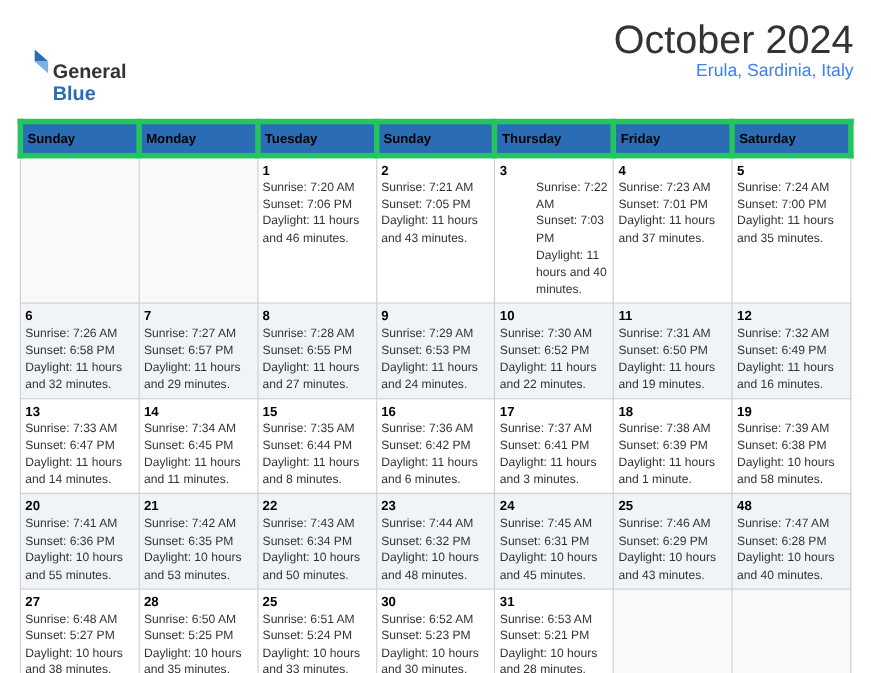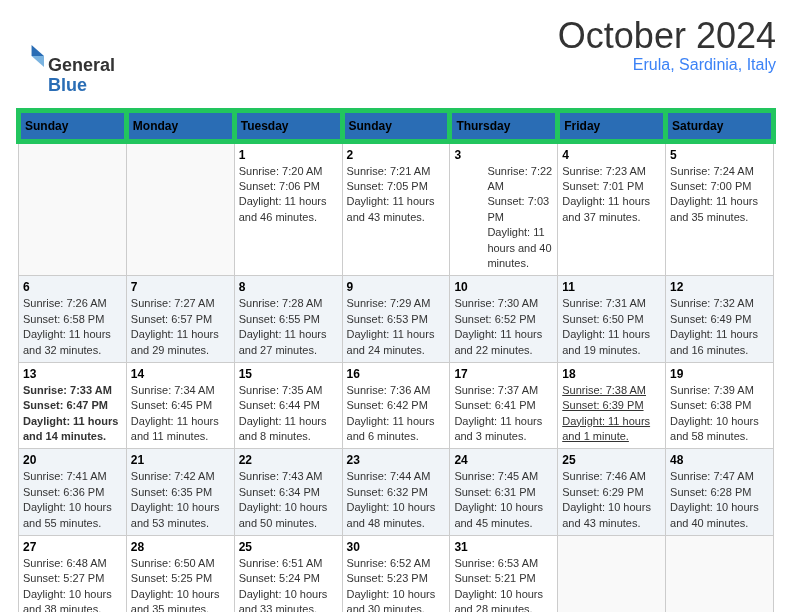--- a/index.html
+++ b/index.html
@@ -195,21 +195,21 @@
         <td>
           <span class="day-number">12</span>
           <div class="day-content" style="white-space: pre-line;">Sunrise: 7:32 AM
 Sunset: 6:49 PM
 Daylight: 11 hours and 16 minutes.</div>
         </td>
       </tr>
       <tr>
         <td>
           <span class="day-number">13</span>
-          <div class="day-content" style="white-space: pre-line; font-weight: bold;">Sunrise: 7:33 AM
+          <div class="day-content" style="white-space: pre-line;">Sunrise: 7:33 AM
 Sunset: 6:47 PM
 Daylight: 11 hours and 14 minutes.</div>
         </td>
         <td>
           <span class="day-number">14</span>
           <div class="day-content" style="white-space: pre-line;">Sunrise: 7:34 AM
 Sunset: 6:45 PM
 Daylight: 11 hours and 11 minutes.</div>
         </td>
         <td>
@@ -225,21 +225,21 @@
 Daylight: 11 hours and 6 minutes.</div>
         </td>
         <td>
           <span class="day-number">17</span>
           <div class="day-content" style="white-space: pre-line;">Sunrise: 7:37 AM
 Sunset: 6:41 PM
 Daylight: 11 hours and 3 minutes.</div>
         </td>
         <td>
           <span class="day-number">18</span>
-          <div class="day-content" style="white-space: pre-line; text-decoration: underline;">Sunrise: 7:38 AM
+          <div class="day-content" style="white-space: pre-line;">Sunrise: 7:38 AM
 Sunset: 6:39 PM
 Daylight: 11 hours and 1 minute.</div>
         </td>
         <td>
           <span class="day-number">19</span>
           <div class="day-content" style="white-space: pre-line;">Sunrise: 7:39 AM
 Sunset: 6:38 PM
 Daylight: 10 hours and 58 minutes.</div>
         </td>
       </tr>

